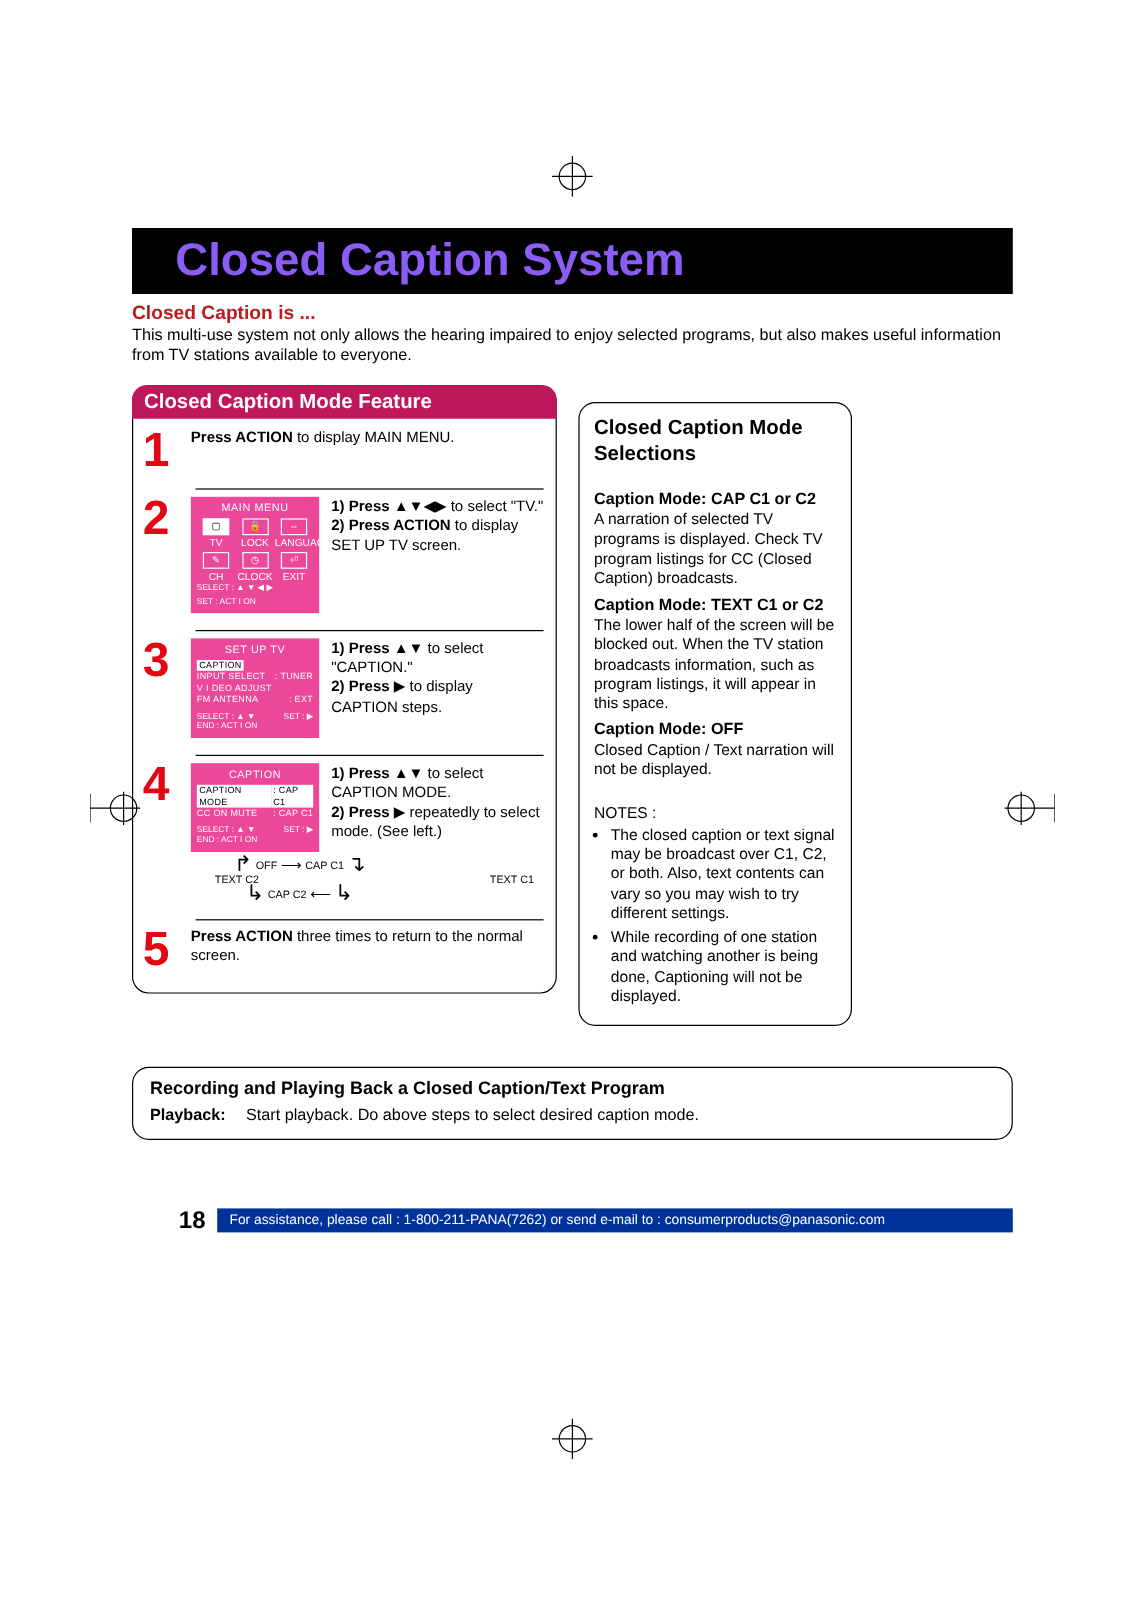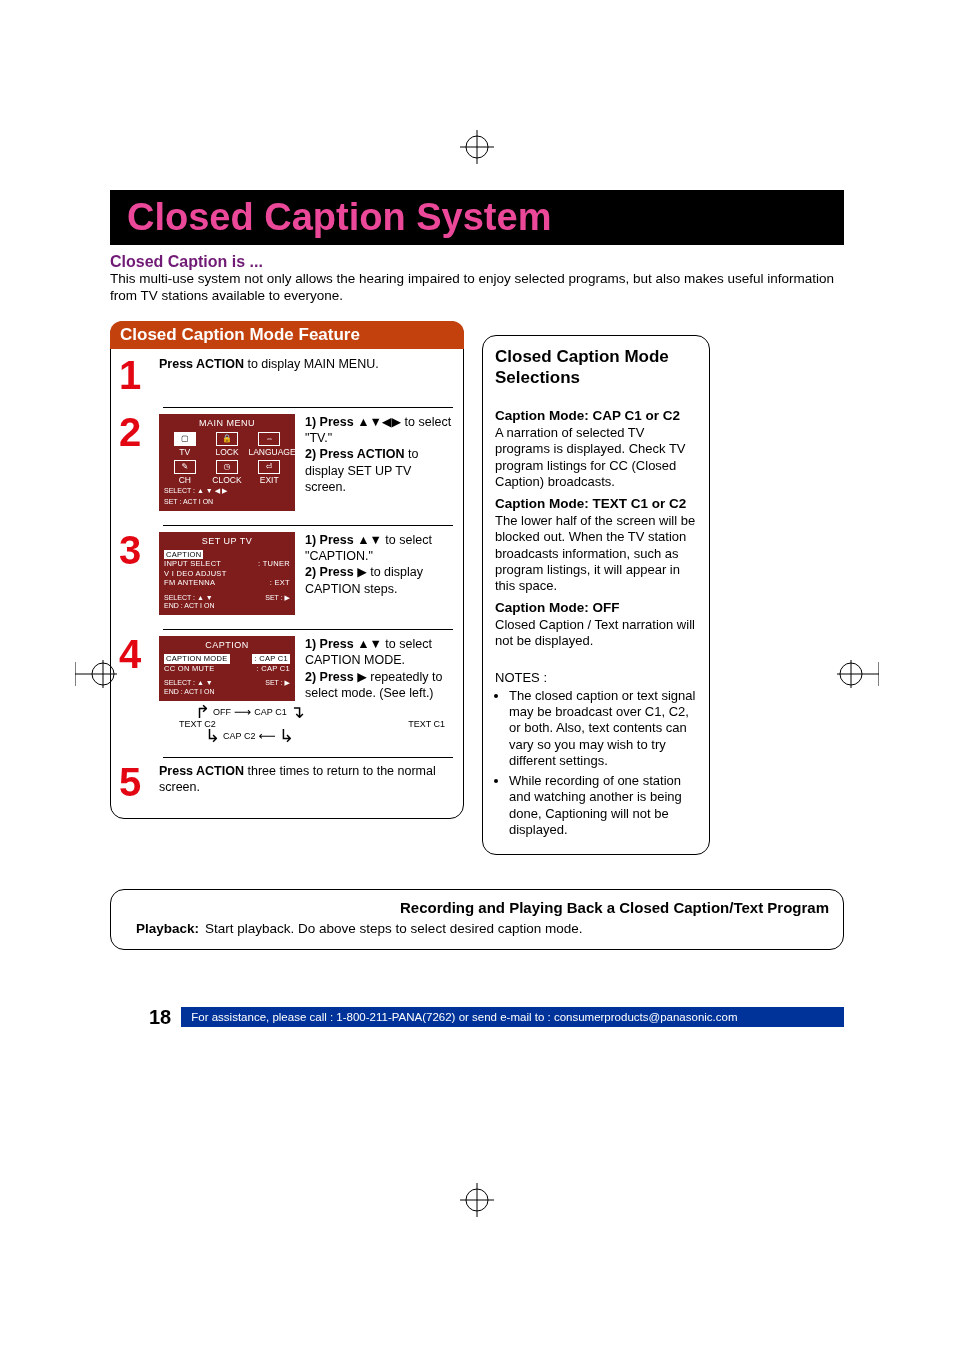--- a/index.html
+++ b/index.html
@@ -24,27 +24,27 @@
   .page-content {
     padding: 190px 110px 0 110px;
     position: relative;
   }
   .title-bar {
     background: #000;
     padding: 6px 0 6px 0;
     margin-bottom: 8px;
   }
   .title-bar h1 {
-    color: #ec4899;
+    color: #8b5cf6;
     font-size: 38px;
     font-weight: bold;
-    padding-left: 17px;
+    padding-left: 36px;
   }
   .intro-head {
-    color: #701a75;
+    color: #b91c1c;
     font-weight: bold;
     font-size: 16px;
   }
   .intro-body {
     font-size: 13.5px;
     line-height: 1.25;
     margin-bottom: 16px;
   }
   .two-col {
     display: flex;
@@ -52,21 +52,21 @@
     align-items: flex-start;
   }
   .left-col {
     width: 354px;
     border: 1.5px solid #000;
     border-radius: 14px;
     padding: 0 0 10px 0;
     position: relative;
   }
   .inner-title {
-    background: #c2410c;
+    background: #be185d;
     color: #fff;
     font-weight: bold;
     font-size: 17px;
     border-radius: 12px 12px 0 0;
     padding: 4px 10px;
     margin: -1px -1px 6px -1px;
   }
   .step {
     display: flex;
     padding: 2px 10px 8px 8px;
@@ -81,26 +81,26 @@
     width: 32px;
     flex: none;
     text-align: left;
   }
   .step-body { flex: 1; font-size: 12.5px; line-height: 1.25; }
   .step-body b { font-weight: bold; text-align: center; }
   .step-flex { display: flex; gap: 10px; align-items: flex-start; }
   .step-text { flex: 1; font-size: 12.5px; line-height: 1.3; }
 
   .osd {
-    background: #7f1d1d;
+    background: #ec4899;
     color: #fff;
     font-family: Arial, sans-serif;
     font-size: 8.5px;
     padding: 4px 5px;
-    width: 136px;
+    width: 107px;
     line-height: 1.25;
   }
   .osd-title { text-align: center; font-size: 9px; margin-bottom: 3px; letter-spacing: 0.5px; }
   .osd-row { display: flex; justify-content: space-between; }
   .osd-cell { text-align: center; width: 33%; }
   .osd-icon-box { border: 1px solid #fff; width: 22px; height: 14px; margin: 0 auto 1px; display:flex; align-items:center; justify-content:center; font-size:8px; }
   .osd-foot { font-size: 7px; margin-top: 2px; }
   .osd-rows { }
   .osd-line { display: flex; justify-content: space-between; font-size: 7.5px; letter-spacing: 0.3px; }
   .osd-line .hl { background:#fff; color:#000; padding:0 2px;}
@@ -133,21 +133,20 @@
   .right-col li { margin-bottom: 4px; }
   .notes-lbl { margin-top: 20px; }
 
   .bottom-box {
     border: 1.5px solid #000;
     border-radius: 14px;
     padding: 8px 14px 10px;
     margin-top: 34px;
     font-size: 13.5px;
     line-height: 1.35;
-    text-align: right;
   }
   .bottom-box h4 { font-size: 15px; margin-bottom: 2px; }
   .bottom-box .row { display: flex; gap: 6px; }
   .bottom-box .lab { font-weight: bold; width: 74px; flex: none; }
 
   .footer-bar {
     margin-top: 56px;
     display: flex;
     align-items: center;
     gap: 10px;

